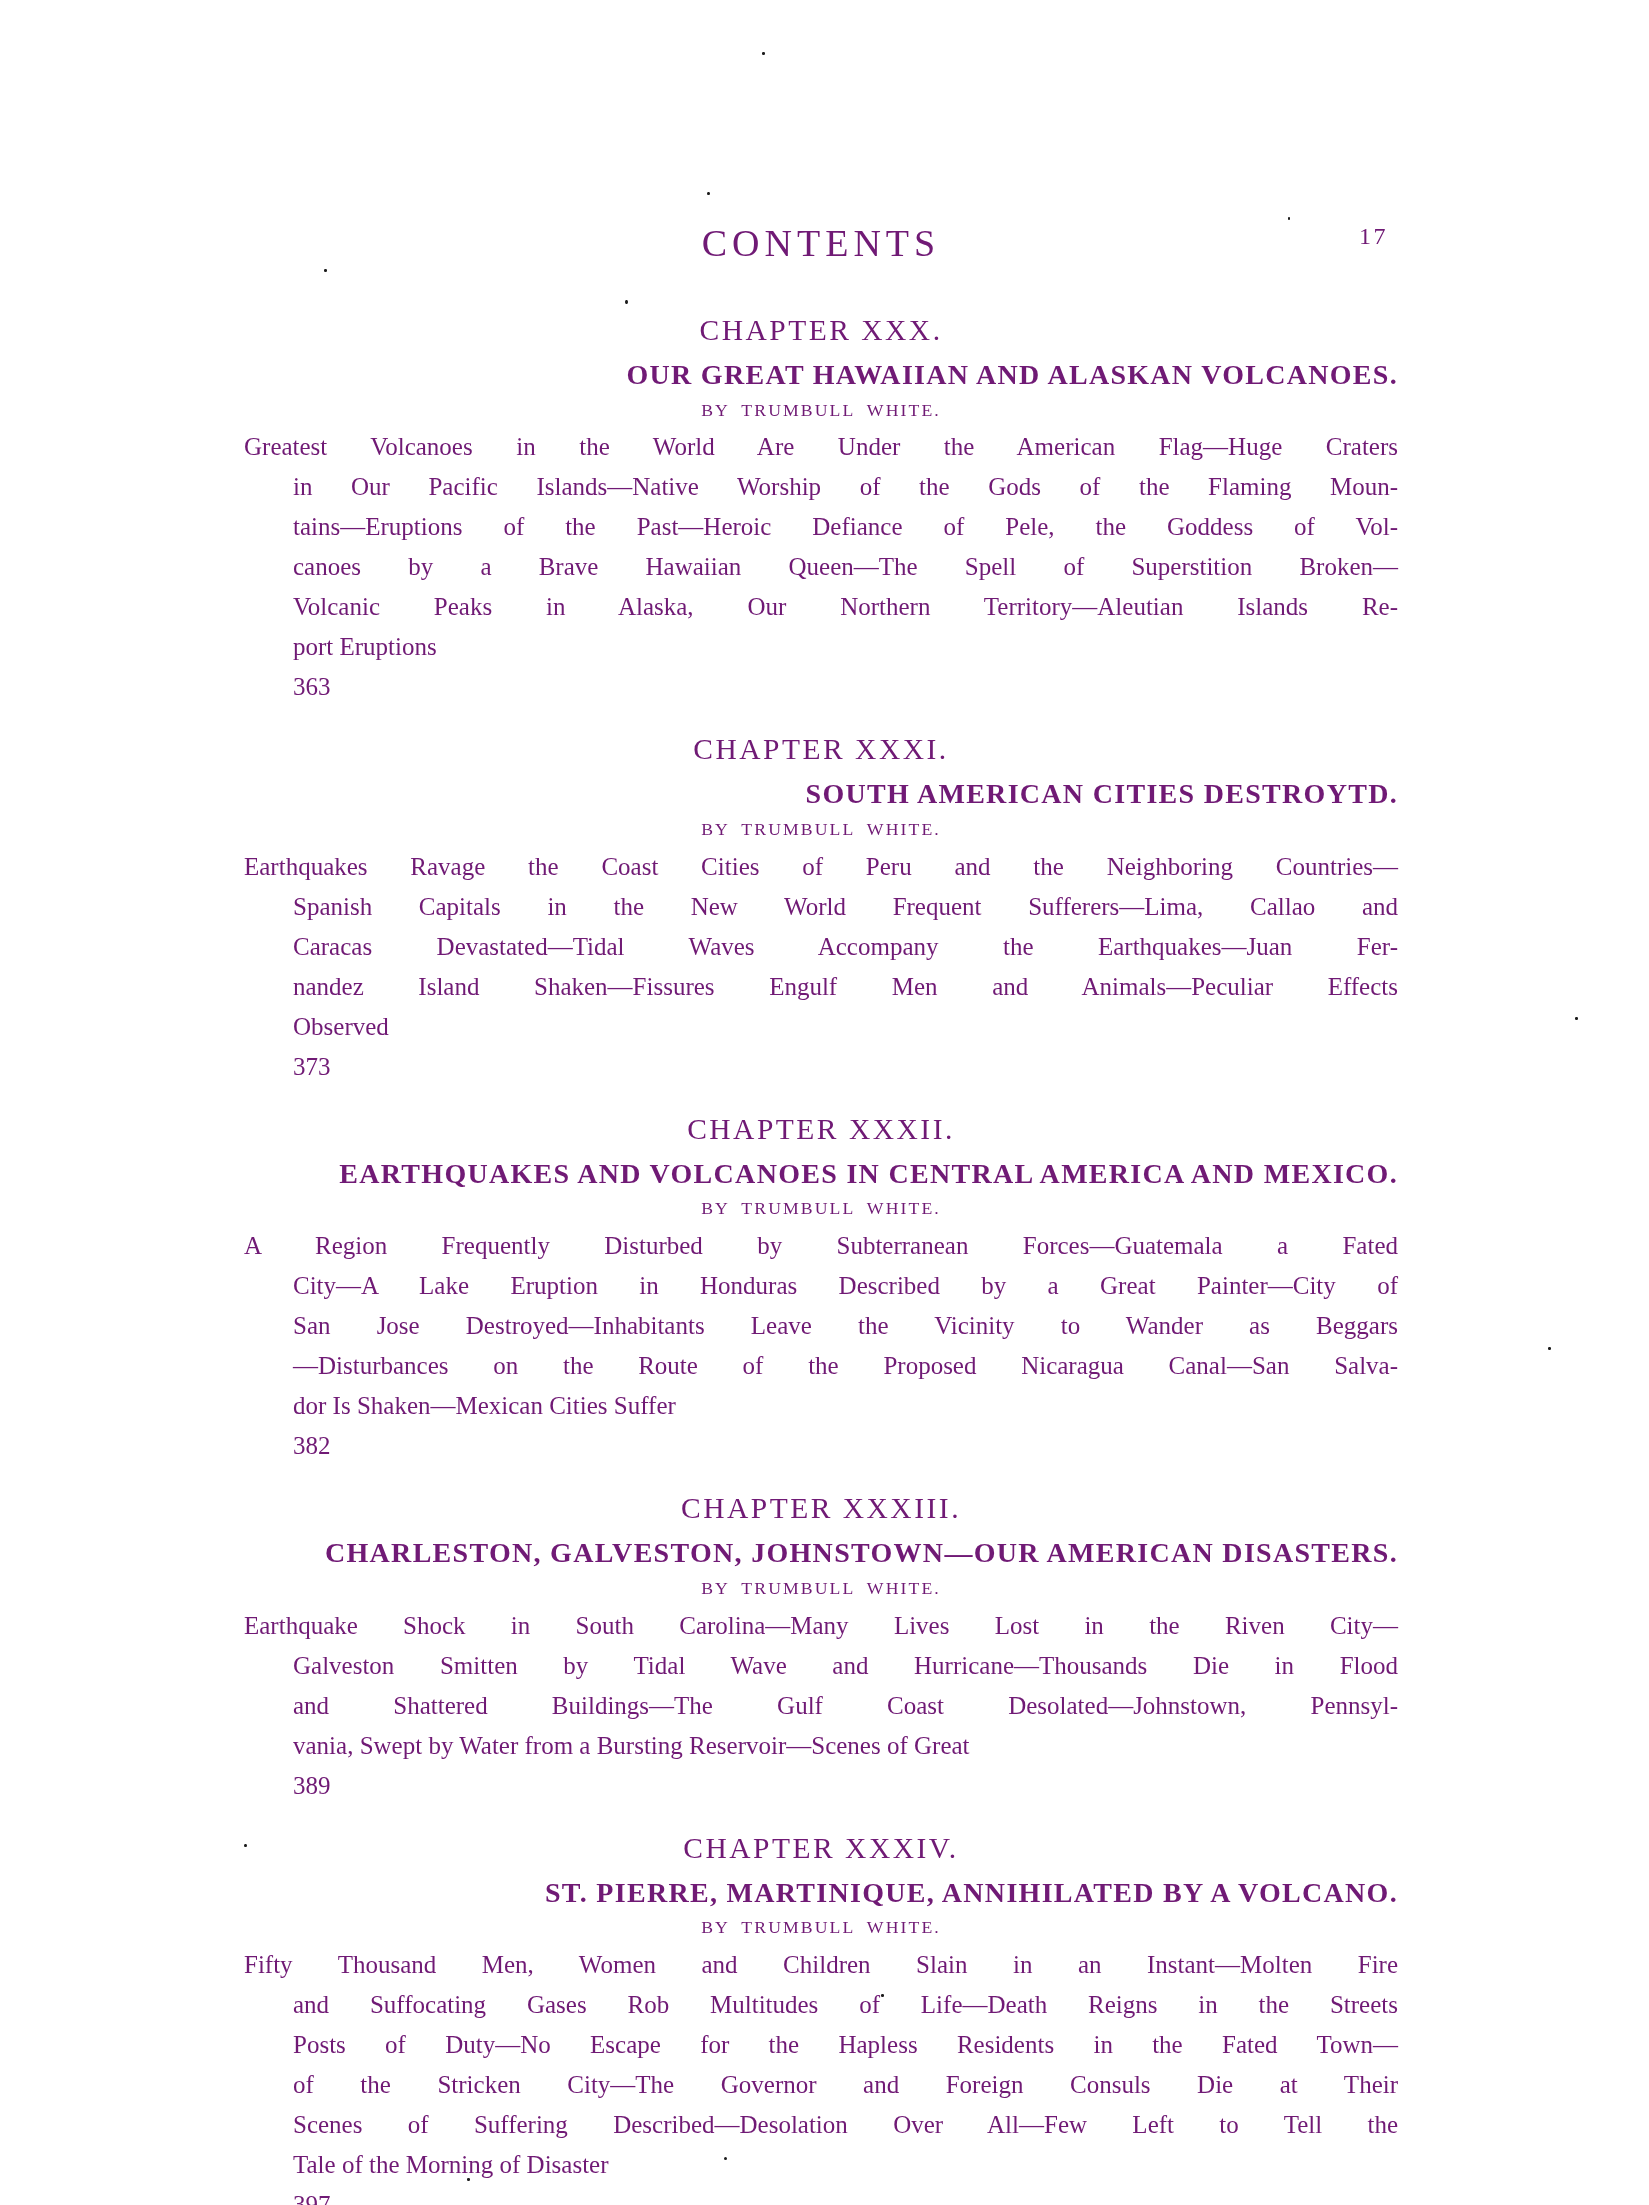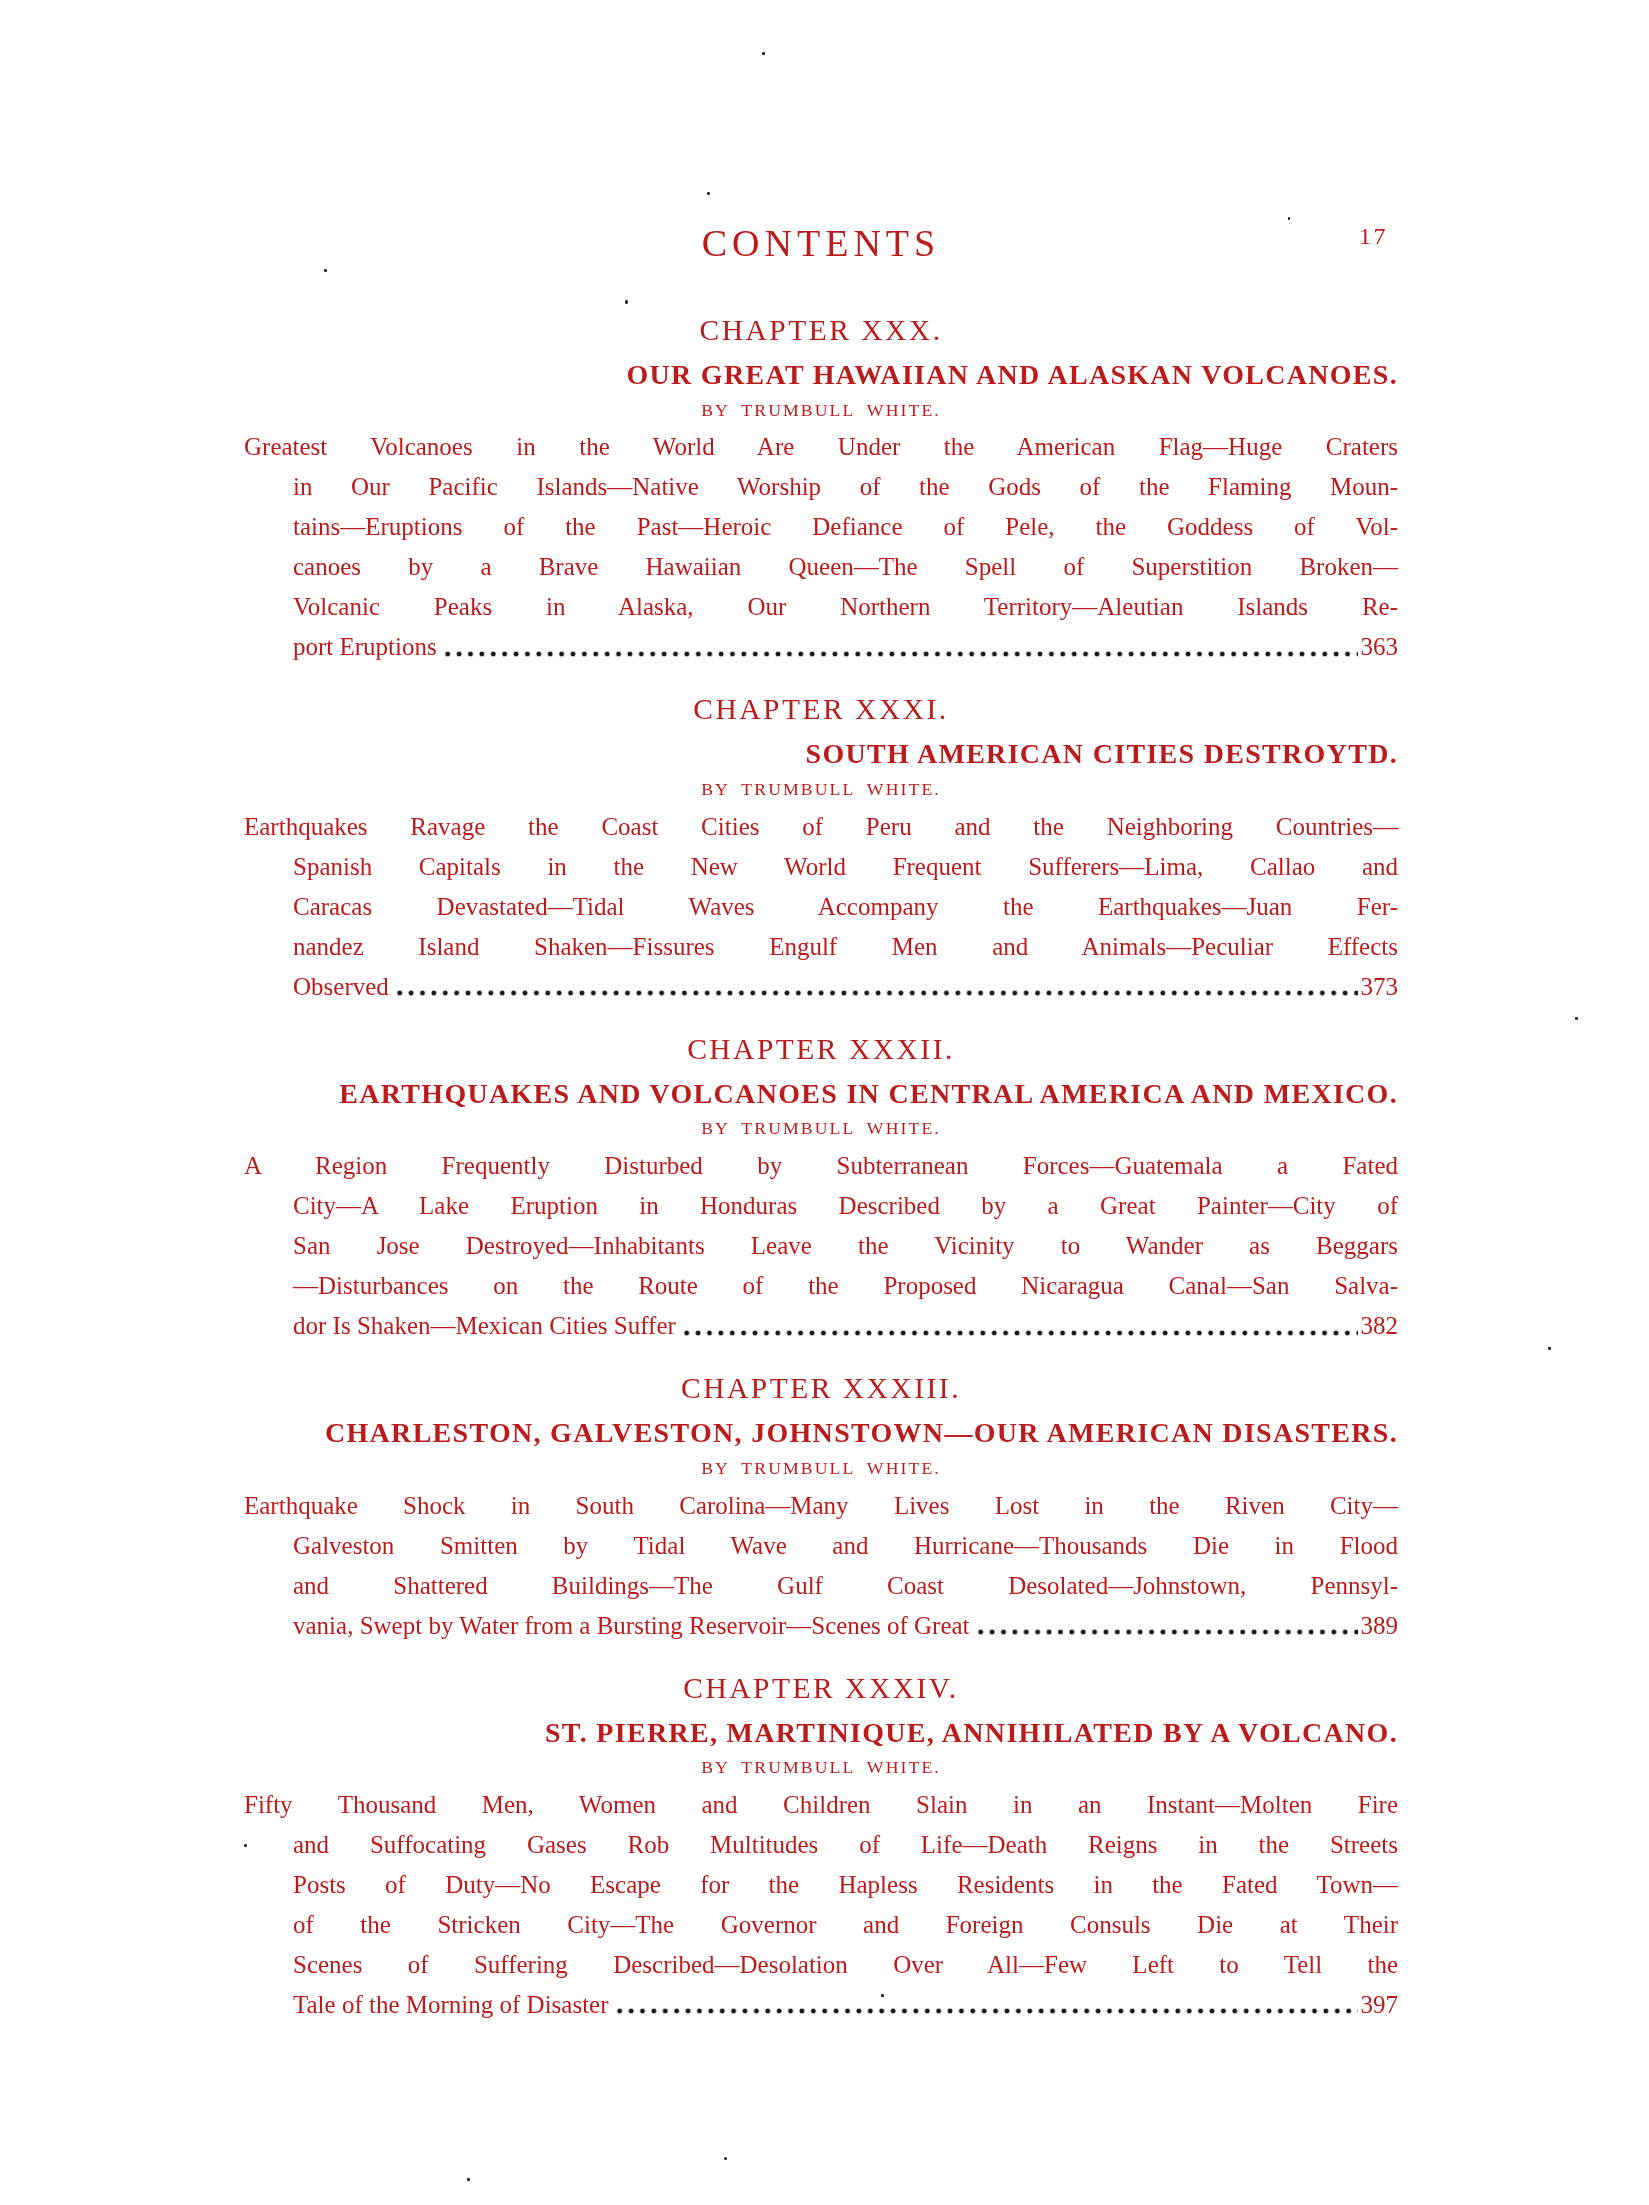--- a/index.html
+++ b/index.html
@@ -3,21 +3,21 @@
 <meta charset="utf-8">
 <style>
   html, body { margin: 0; padding: 0; background: #ffffff; }
   .page {
     position: relative;
     width: 1650px;
     height: 2205px;
     background: #ffffff;
     overflow: hidden;
     font-family: "Liberation Serif", "DejaVu Serif", serif;
-    color: #b91c1c;
+    color: #701a75;
   }
   .measure {
     position: absolute;
     left: 244px;
     right: 252px;
     top: 0;
   }
   .page-header {
     margin-top: 221px;
     position: relative;
@@ -74,20 +74,21 @@
   .line {
     text-align: justify;
     text-align-last: justify;
   }
   .line.cont { padding-left: 49px; }
   .line.leader-line {
     display: flex;
     align-items: baseline;
     text-align: center;
     text-align-last: auto;
+    flex-direction: column;
   }
   .leader-line .txt { white-space: nowrap; }
   .leader {
     flex: 1 1 auto;
     align-self: stretch;
     margin: 0 2.5px 0 5px;
     background-image: radial-gradient(circle, #171717 2.2px, transparent 2.7px);
     background-size: 11.4px 11.8px;
     background-repeat: repeat-x;
     background-position: left bottom 7.6px;

